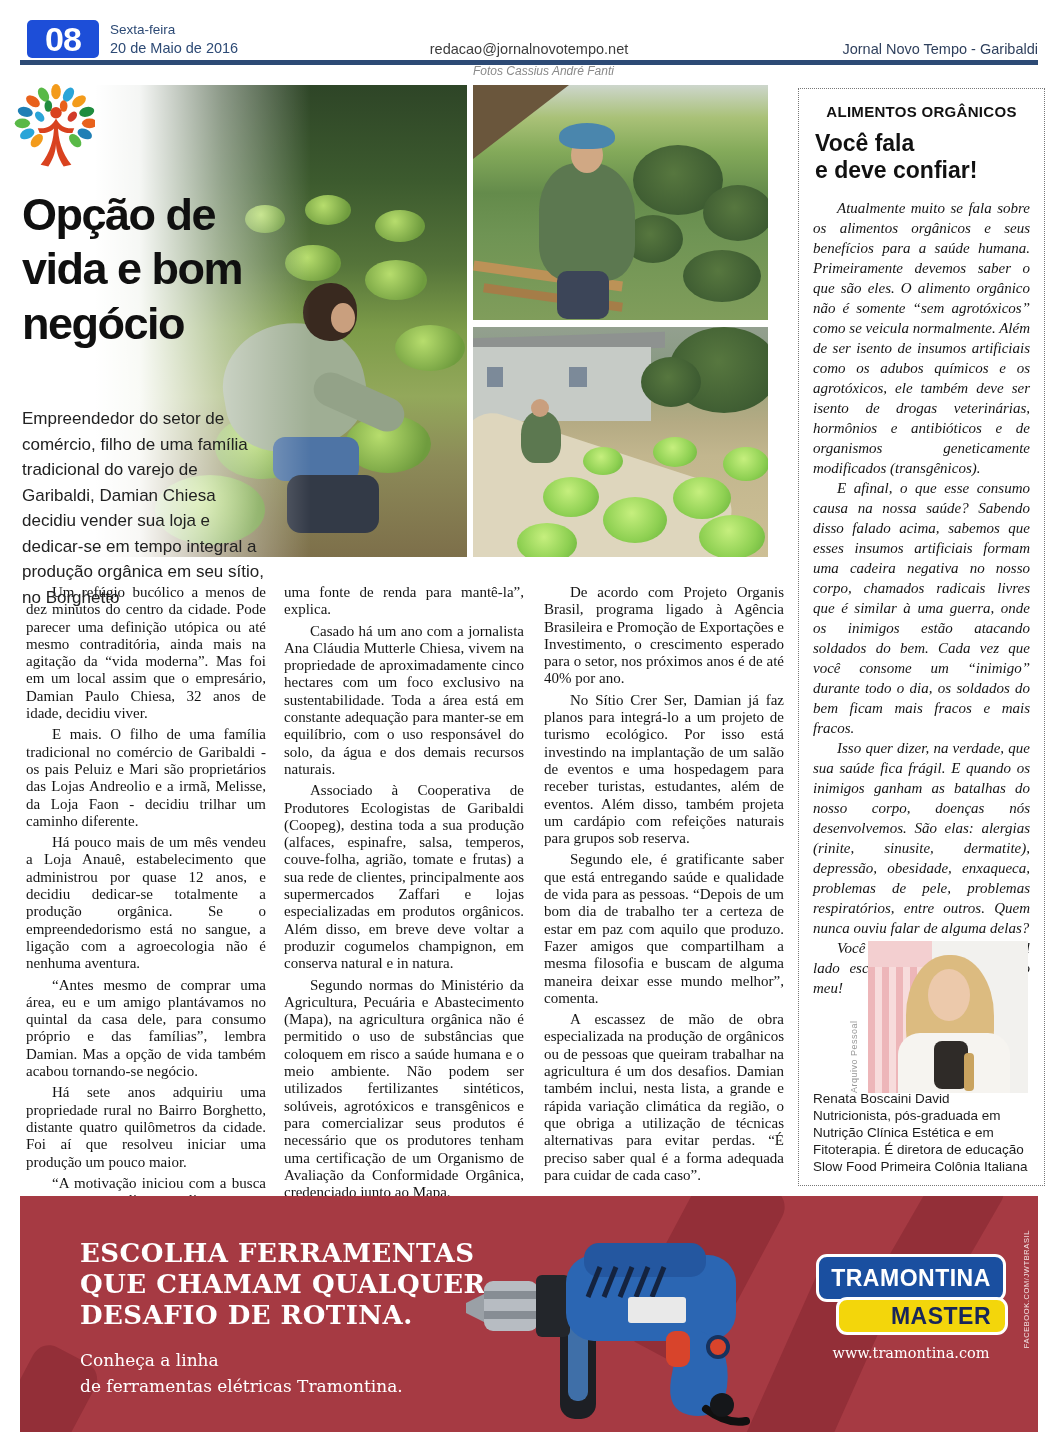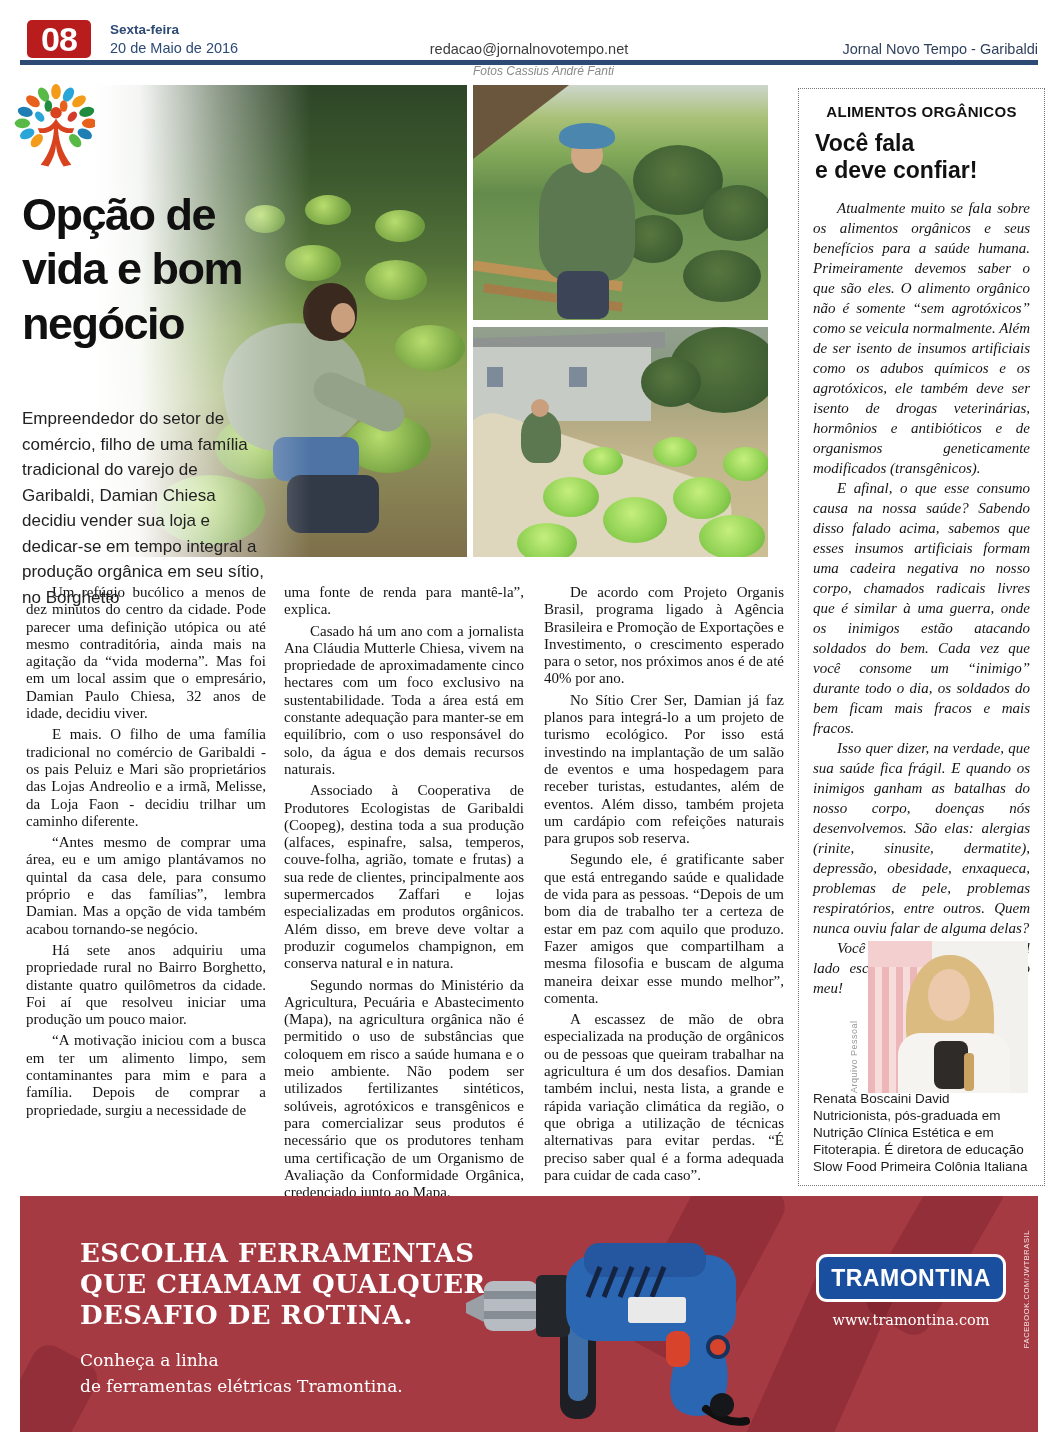--- a/index.html
+++ b/index.html
@@ -1,23 +1,23 @@
 <!DOCTYPE html>
 <html><head>
 <meta charset="utf-8">
 <style>
   html,body{margin:0;padding:0;background:#ffffff;}
   .page{position:relative;width:1058px;height:1443px;background:#fff;overflow:hidden;
         font-family:"Liberation Sans",sans-serif;color:#1a1a1a;}
   .abs{position:absolute;}
 
   
-  .pagenum-box{left:27px;top:20px;width:64px;height:38px;background:#b91c1c;border-radius:5px;
+  .pagenum-box{left:27px;top:20px;width:72px;height:38px;background:#1d4ed8;border-radius:5px;
     color:#fff;font-size:34px;font-weight:bold;display:flex;align-items:center;justify-content:center;letter-spacing:-1px;}
-  .hdr-weekday{left:110px;top:22px;font-size:13.5px;color:#2d4a75;font-weight:bold;}
+  .hdr-weekday{left:110px;top:22px;font-size:13.5px;color:#2d4a75;}
   .hdr-date{left:110px;top:40px;font-size:14.5px;color:#2d4a75;}
   .hdr-email{left:0;top:41px;width:1058px;text-align:center;font-size:14.5px;color:#3c3c3c;}
   .hdr-paper{right:20px;top:41px;font-size:14.5px;color:#2e3f5c;}
   .hdr-bar{left:20px;top:60px;width:1018px;height:5px;background:#2d4a75;}
   .photo-credit{top:64px;left:473px;width:295px;text-align:left;font-size:12px;font-style:italic;color:#8a8a8a;}
 
   
   .logo-tree{left:8px;top:84px;width:96px;height:96px;}
   .logo-text{left:106px;top:110px;line-height:1.1;}
   .logo-agro{color:#1d8038;font-weight:bold;font-size:22px;letter-spacing:0.5px;}
@@ -212,20 +212,21 @@
     <div class="blob lettuce" style="left:110px;top:120px;width:40px;height:28px;"></div>
     <div class="blob lettuce" style="left:226px;top:188px;width:66px;height:44px;"></div>
     <div class="blob lettuce" style="left:44px;top:196px;width:60px;height:40px;"></div>
     <div style="position:absolute;" class="g-man"></div>
     <div style="position:absolute;" class="g-man-head"></div>
   </div>
 
   <div class="col col-1">
       <p>Um refúgio bucólico a menos de dez minutos do centro da cidade. Pode parecer uma definição utópica ou até mesmo contraditória, ainda mais na agitação da “vida moderna”. Mas foi em um local assim que o empresário, Damian Paulo Chiesa, 32 anos de idade, decidiu viver.</p>
       <p>E mais. O filho de uma família tradicional no comércio de Garibaldi - os pais Peluiz e Mari são proprietários das Lojas Andreolio e a irmã, Melisse, da Loja Faon - decidiu trilhar um caminho diferente.</p>
+      <p>Há pouco mais de um mês vendeu a Loja Anauê, estabelecimento que administrou por quase 12 anos, e decidiu dedicar-se totalmente a produção orgânica. Se o empreendedorismo está no sangue, a ligação com a agroecologia não é nenhuma aventura.</p>
       <p>“Antes mesmo de comprar uma área, eu e um amigo plantávamos no quintal da casa dele, para consumo próprio e das famílias”, lembra Damian. Mas a opção de vida também acabou tornando-se negócio.</p>
       <p>Há sete anos adquiriu uma propriedade rural no Bairro Borghetto, distante quatro quilômetros da cidade. Foi aí que resolveu iniciar uma produção um pouco maior.</p>
       <p>“A motivação iniciou com a busca em ter um alimento limpo, sem contaminantes para mim e para a família. Depois de comprar a propriedade, surgiu a necessidade de</p>
     </div>
   <div class="col col-2">
       <p>uma fonte de renda para mantê-la”, explica.</p>
       <p>Casado há um ano com a jornalista Ana Cláudia Mutterle Chiesa, vivem na propriedade de aproximadamente cinco hectares com um foco exclusivo na sustentabilidade. Toda a área está em constante adequação para manter-se em equilíbrio, com o uso responsável do solo, da água e dos demais recursos naturais.</p>
       <p>Associado à Cooperativa de Produtores Ecologistas de Garibaldi (Coopeg), destina toda a sua produção (alfaces, espinafre, salsa, temperos, couve-folha, agrião, tomate e frutas) a sua rede de clientes, principalmente aos supermercados Zaffari e lojas especializadas em produtos orgânicos. Além disso, em breve deve voltar a produzir cogumelos champignon, em conserva natural e in natura.</p>
       <p>Segundo normas do Ministério da Agricultura, Pecuária e Abastecimento (Mapa), na agricultura orgânica não é permitido o uso de substâncias que coloquem em risco a saúde humana e o meio ambiente. Não podem ser utilizados fertilizantes sintéticos, solúveis, agrotóxicos e transgênicos e para comercializar seus produtos é necessário que os produtores tenham uma certificação de um Organismo de Avaliação da Conformidade Orgânica, credenciado junto ao Mapa.</p>
     </div>
@@ -301,19 +302,20 @@
       <rect x="168" y="92" width="58" height="26" rx="3" fill="#e9e9e9"></rect>
       <path d="M240,126 q32,12 27,56 q-5,34 -38,28 q-23,-5 -18,-36 l9,-48 z" fill="#2b66b3"></path>
       <rect x="206" y="126" width="24" height="36" rx="9" fill="#d8442b"></rect>
       <circle cx="258" cy="142" r="10" fill="#d8442b" stroke="#16325e" stroke-width="4"></circle>
       <path d="M246,204 q22,16 40,12" stroke="#101010" stroke-width="8" fill="none" stroke-linecap="round"></path>
       <circle cx="262" cy="200" r="12" fill="#15171a"></circle>
     </svg>
 
     <div class="tram">
       <div class="tram-blue">TRAMONTINA</div>
+      <div class="tram-yellow">MASTER</div>
       <div class="tram-site">www.tramontina.com</div>
     </div>
 
     <div class="ad-facebook">FACEBOOK.COM/JWTBRASIL</div>
   </div>
 
 </div>
 
 </body></html>

